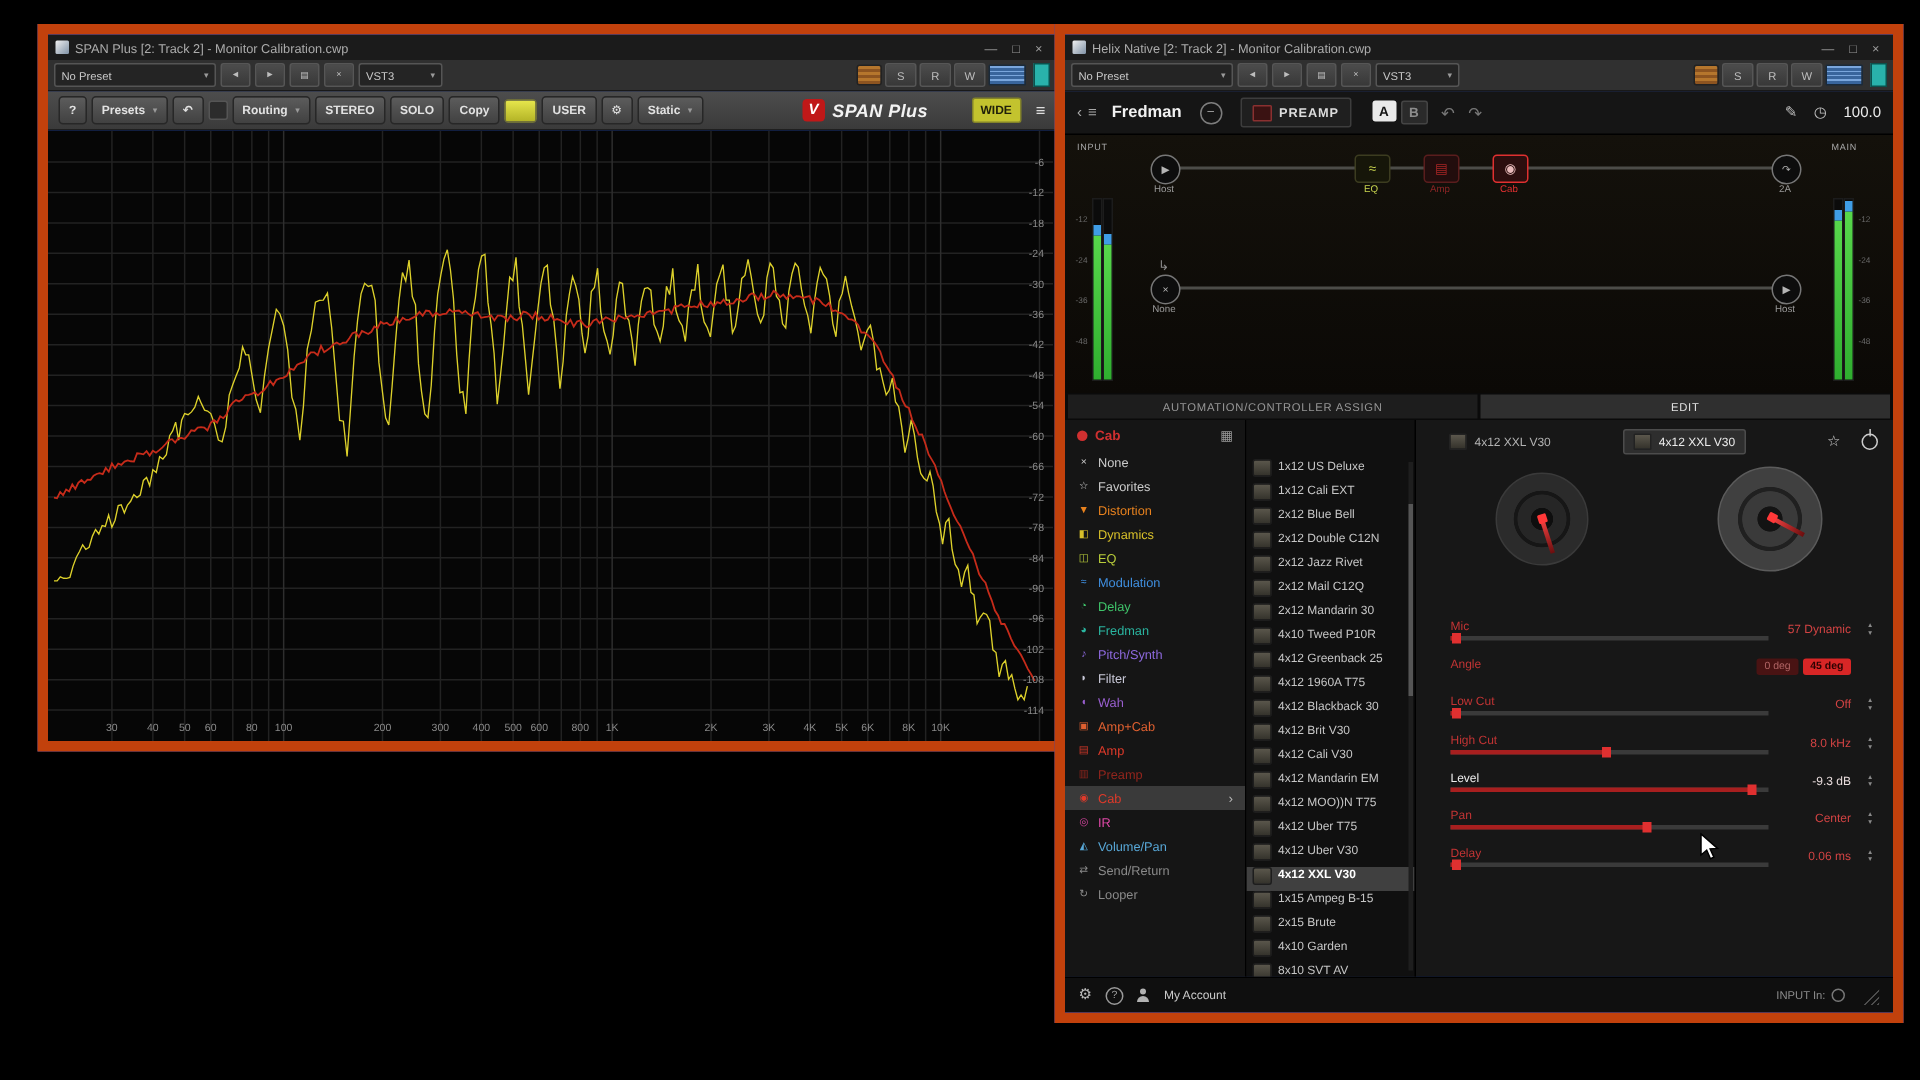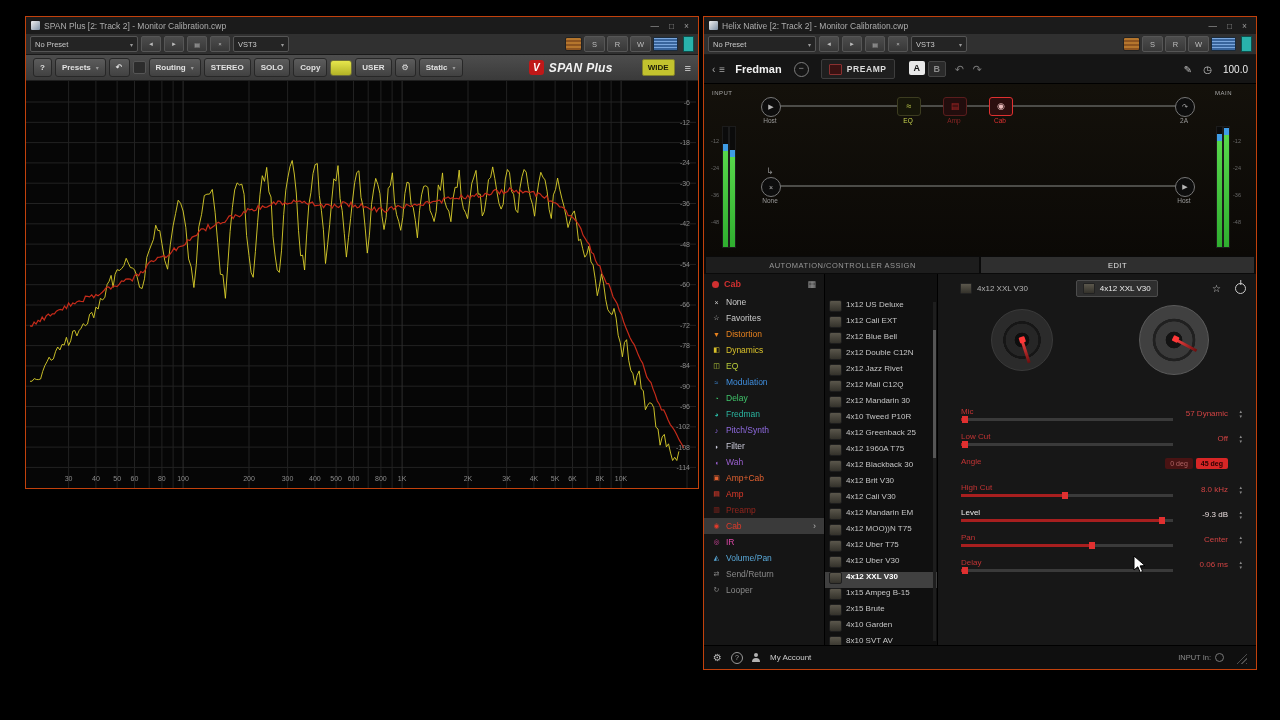--- a/index.html
+++ b/index.html
@@ -1,18 +1,18 @@
 <!DOCTYPE html>
 <html><head>
 <meta charset="utf-8">
 <style>
   html,body{margin:0;padding:0}
   body{width:1280px;height:720px;background:#000;position:relative;overflow:hidden;
        font-family:"Liberation Sans","DejaVu Sans",sans-serif}
-  .window{position:absolute;border:1px solid #c2410c;background:#1d4ed8;display:flex;flex-direction:column;overflow:hidden}
+  .window{position:absolute;border:7px solid #c2410c;background:#1d4ed8;display:flex;flex-direction:column;overflow:hidden}
 
   
   .titlebar{height:17px;background:#1b1b1b;display:flex;align-items:center;gap:4px;padding:0 5px;flex:none}
   .t-icon{width:9px;height:9px;border-radius:1px;background:linear-gradient(135deg,#f0f0f0,#7f91a5);flex:none}
   .t-text{font-size:8.5px;color:#acacac;white-space:nowrap;overflow:hidden;flex:1}
   .winbtns{display:flex;gap:10px;color:#9b9b9b;font-size:8.5px;padding:0 4px;flex:none}
 
   .hostbar{height:20px;background:#303030;border-bottom:1px solid #191919;display:flex;align-items:center;gap:3px;padding:0 4px;flex:none}
   .hb-dd{height:14px;background:#242424;border:1px solid #555;border-radius:2px;color:#c9c9c9;font-size:7.5px;display:flex;align-items:center;padding:0 4px;justify-content:space-between}
   .dd-arrow{color:#9a9a9a;font-size:6px;margin-left:3px}
@@ -593,34 +593,34 @@
           <div class="hx-param">
             <div class="hxp-label">Mic</div>
             <div class="hxp-slider">
               <div class="hxp-fill" style="width:4px"></div>
               <div class="hxp-handle" style="left:1px"></div>
             </div>
             <div class="hxp-value">57 Dynamic</div>
             <div class="hxp-steppers">▴<br>▾</div>
           </div>
           <div class="hx-param">
+            <div class="hxp-label">Angle</div>
+            <div class="hxp-toggle">
+              <div class="tg-off">0 deg</div>
+              <div class="tg-on">45 deg</div>
+            </div>
+          </div>
+          <div class="hx-param">
             <div class="hxp-label">Low Cut</div>
             <div class="hxp-slider">
               <div class="hxp-fill" style="width:4px"></div>
               <div class="hxp-handle" style="left:1px"></div>
             </div>
             <div class="hxp-value">Off</div>
             <div class="hxp-steppers">▴<br>▾</div>
-          </div>
-          <div class="hx-param">
-            <div class="hxp-label">Angle</div>
-            <div class="hxp-toggle">
-              <div class="tg-off">0 deg</div>
-              <div class="tg-on">45 deg</div>
-            </div>
           </div>
           <div class="hx-param">
             <div class="hxp-label">High Cut</div>
             <div class="hxp-slider">
               <div class="hxp-fill" style="width:104px"></div>
               <div class="hxp-handle" style="left:101px"></div>
             </div>
             <div class="hxp-value">8.0 kHz</div>
             <div class="hxp-steppers">▴<br>▾</div>
           </div>

